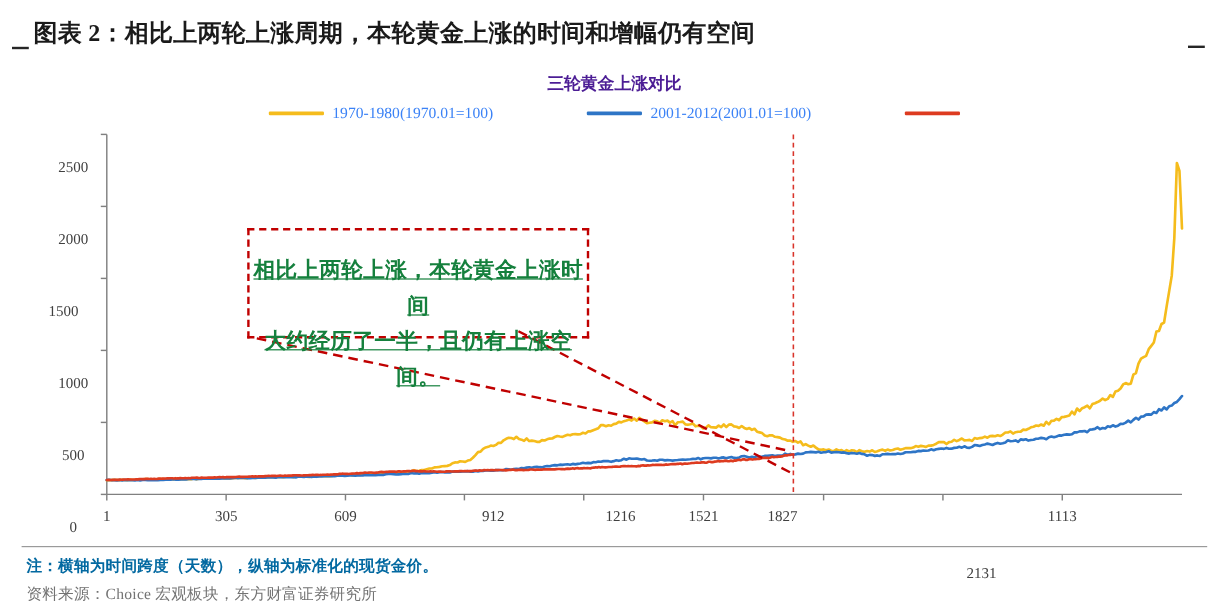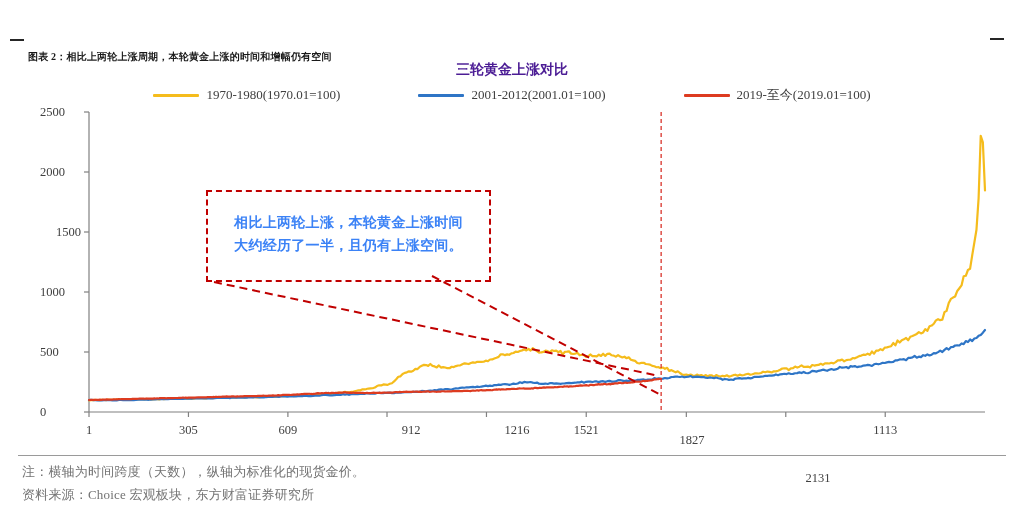--- a/index.html
+++ b/index.html
@@ -7,75 +7,75 @@
     width:1024px;height:510px;background:#ffffff;
     font-family:"Liberation Serif",serif;
     overflow:hidden;position:relative;
   }
   .figure{position:absolute;inset:0;}
 
   
   .head-title{
     position:absolute;left:28px;top:14px;
     font-family:"Liberation Serif",serif;
-    font-weight:bold;font-size:10px;color:#1a1a1a;
-    letter-spacing:.2px;white-space:nowrap;margin-top:36px;
+    font-weight:bold;font-size:20px;color:#1a1a1a;
+    letter-spacing:.2px;white-space:nowrap;
   }
   .rule-left{
     position:absolute;left:10px;top:39px;width:14px;height:2px;background:#262626;
   }
   .rule-right{
     position:absolute;left:990px;top:38px;width:14px;height:2px;background:#262626;
   }
 
   
   .chart-title{
     position:absolute;left:0;right:0;top:61px;text-align:center;
     font-weight:bold;font-size:14px;color:#4c1d95;
   }
 
   
   .legend{
     position:absolute;left:0;right:0;top:86px;
     display:flex;justify-content:center;align-items:center;gap:78px;
-    font-size:13px;color:#404040;
+    font-size:13px;color:#3b82f6;
   }
   .legend-item{display:flex;align-items:center;gap:7px;white-space:nowrap;}
   .legend-swatch{display:block;width:46px;height:3px;border-radius:1px;}
 
   
   .plot-wrap{position:absolute;left:0;top:0;width:1024px;height:510px;}
   svg.plot{position:absolute;left:0;top:0;}
 
   
   .ylab,.xlab{
     position:absolute;font-size:12.5px;color:#404040;
     font-family:"Liberation Serif",serif;
   }
-  .ylab{text-align:left;transform:translateY(-50%);}
+  .ylab{text-align:center;transform:translateY(-50%);margin-top:28px;}
   .xlab{transform:translateX(-50%);}
 
   
   .callout{
     position:absolute;left:206px;top:190px;width:285px;height:92px;
     border:2px dashed #C00000;box-sizing:border-box;background:transparent;
   }
   .callout-text{
     position:absolute;left:0;right:0;top:19px;
-    text-align:center;font-weight:bold;font-size:14px;color:#3b82f6;
-    line-height:1.65;letter-spacing:.3px;
+    text-align:center;font-weight:bold;font-size:18px;color:#15803d;
+    line-height:1.65;letter-spacing:.3px;text-decoration:underline;
   }
 
   
   .foot-rule{
     position:absolute;left:18px;top:455px;width:988px;height:1px;background:#9a9a9a;
   }
   .note{
-    position:absolute;left:22px;top:463px;font-size:13px;color:#737373;
-    font-weight:normal;letter-spacing:.2px;
+    position:absolute;left:22px;top:463px;font-size:13px;color:#0369a1;
+    font-weight:bold;letter-spacing:.2px;
   }
   .source{
     position:absolute;left:22px;top:486px;font-size:13px;color:#737373;
     font-weight:normal;letter-spacing:.2px;
   }
 </style>
 </head>
 <body>
 
 <div class="figure">
@@ -90,21 +90,20 @@
     <div class="legend-item">
       <span class="legend-swatch" id="sw0" style="background: rgb(245, 188, 28);"></span>
       <span>1970-1980(1970.01=100)</span>
     </div>
     <div class="legend-item">
       <span class="legend-swatch" id="sw1" style="background: rgb(46, 117, 198);"></span>
       <span>2001-2012(2001.01=100)</span>
     </div>
     <div class="legend-item">
       <span class="legend-swatch" id="sw2" style="background: rgb(221, 59, 32);"></span>
-      <span>2019-至今(2019.01=100)</span>
     </div>
   </div>
 
   <div class="plot-wrap">
     <svg class="plot" id="plot-svg" width="1024" height="510">
         <line x1="89" y1="112" x2="89" y2="412" stroke="#808080" stroke-width="1.2"></line>
         <line x1="89" y1="412" x2="985" y2="412" stroke="#808080" stroke-width="1.2"></line>
         <line x1="84" y1="412" x2="89" y2="412" stroke="#808080" stroke-width="1.2"></line>
         <line x1="84" y1="352" x2="89" y2="352" stroke="#808080" stroke-width="1.2"></line>
         <line x1="84" y1="292" x2="89" y2="292" stroke="#808080" stroke-width="1.2"></line>
@@ -126,32 +125,32 @@
         <line x1="661.144578313253" y1="112" x2="661.144578313253" y2="412" stroke="#D9342B" stroke-width="1.3" stroke-dasharray="4 3"></line>
         <line x1="214" y1="282" x2="659.144578313253" y2="376" stroke="#C00000" stroke-width="2" stroke-dasharray="8 5"></line>
         <line x1="432" y1="276" x2="659.144578313253" y2="394" stroke="#C00000" stroke-width="2" stroke-dasharray="8 5"></line>
       </svg>
   </div>
 
   <div id="ytick-layer">
       <div class="ylab" style="left: 40px; width: 42px; top: 412px;">0</div>
       <div class="ylab" style="left: 40px; width: 42px; top: 352px;">500</div>
       <div class="ylab" style="left: 40px; width: 42px; top: 292px;">1000</div>
-      <div class="ylab" style="left: 56px; width: 42px; top: 232px;">1500</div>
+      <div class="ylab" style="left: 32px; width: 42px; top: 232px;">1500</div>
       <div class="ylab" style="left: 40px; width: 42px; top: 172px;">2000</div>
       <div class="ylab" style="left: 40px; width: 42px; top: 112px;">2500</div>
     </div>
   <div id="xtick-layer">
       <div class="xlab" style="left: 89px; top: 423px;">1</div>
       <div class="xlab" style="left: 188.447px; top: 423px;">305</div>
       <div class="xlab" style="left: 287.893px; top: 423px;">609</div>
       <div class="xlab" style="left: 387.012px; top: 423px; margin-left: 24px;">912</div>
       <div class="xlab" style="left: 473px; top: 423px; margin-left: 44px;">1216</div>
       <div class="xlab" style="left: 586.233px; top: 423px;">1521</div>
-      <div class="xlab" style="left: 692px; top: 423px; margin-top: 10px;">1827</div>
+      <div class="xlab" style="left: 652px; top: 423px;">1827</div>
       <div class="xlab" style="left: 818px; top: 423px; margin-top: 48px;">2131</div>
       <div class="xlab" style="left: 885.226px; top: 423px;">1113</div>
     </div>
 
   <div class="callout">
     <div class="callout-text">
       <div>相比上两轮上涨，本轮黄金上涨时间</div>
       <div>大约经历了一半，且仍有上涨空间。</div>
     </div>
   </div>

